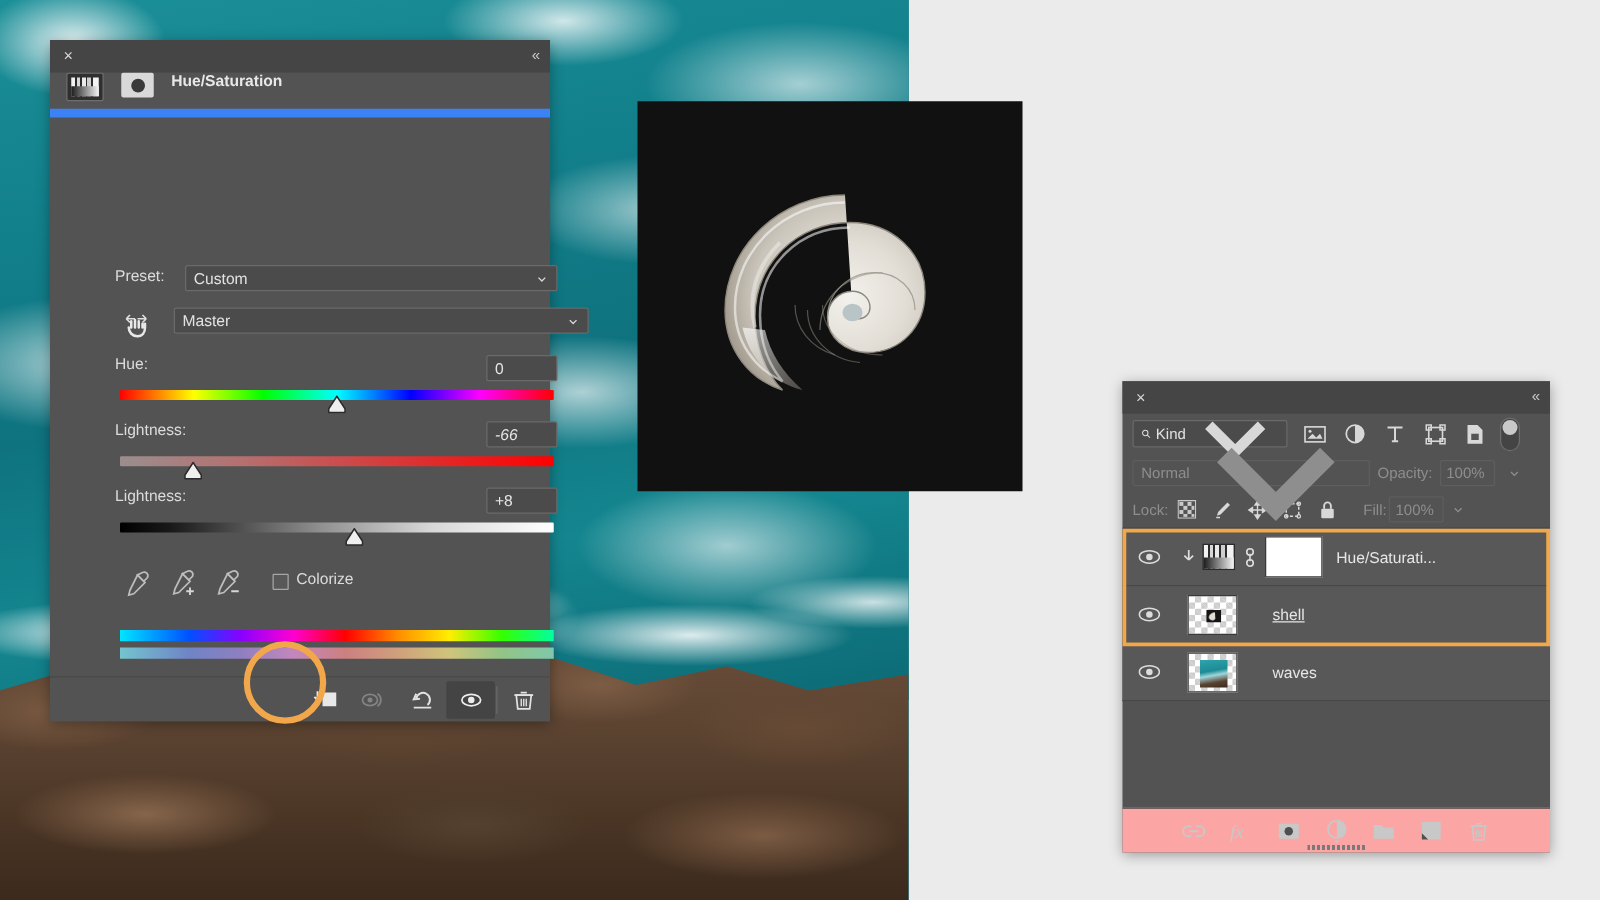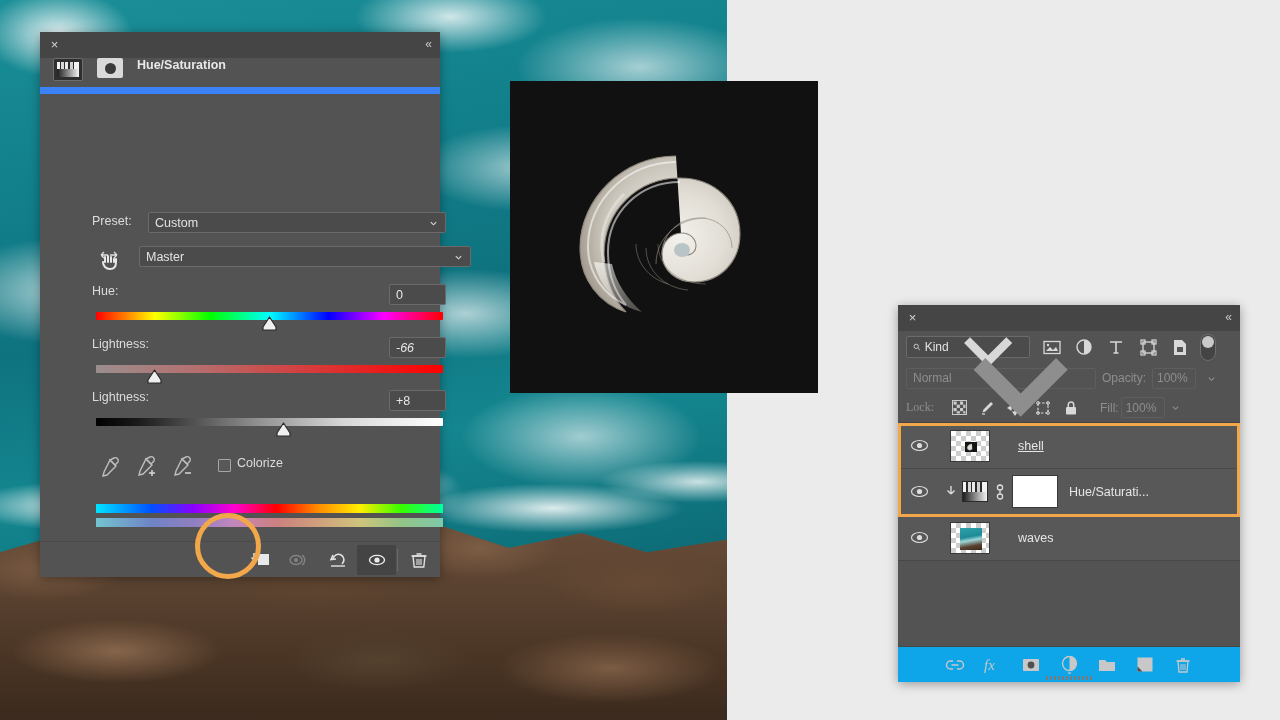--- a/index.html
+++ b/index.html
@@ -259,21 +259,21 @@
   .adj-thumb-sm::after {
     content: ""; position: absolute; left: 0; bottom: 0; width: 100%; height: 50%;
     background: linear-gradient(to right, #1d1d1d, #f4f4f4);
   }
   .sel-outline {
     position: absolute; left: 0; top: 0; width: 342px; height: 94px;
     border: 3px solid #f2a84a; pointer-events: none;
   }
   .layers-footer {
     position: absolute; left: 0; bottom: 0; width: 342px; height: 36px;
-    background: #0ea5e9; border-top: 1px solid #484848;
+    background: #fca5a5; border-top: 1px solid #484848;
     display: flex; align-items: center; justify-content: center; gap: 12px;
   }
   .lf-btn { width: 26px; height: 26px; display: flex; align-items: center; justify-content: center; cursor: pointer; position: relative; }
   .grip {
     position: absolute; left: 50%; bottom: 2px; transform: translateX(-50%);
     width: 46px; height: 4px;
     background: repeating-linear-gradient(to right, #7a7a7a 0 2px, transparent 2px 4px);
   }
 </style>
 </head>
@@ -513,21 +513,21 @@
         <span>100%</span>
       </div>
       <div class="mini-caret">
         <svg width="9" height="9" viewBox="0 0 10 10">
           <path d="M2 4 L5 7 L8 4" fill="none" stroke="#8e8e8e" stroke-width="1.2"></path>
         </svg>
       </div>
     </div>
 
     <div class="lock-row">
-      <div class="dim-label" style="margin-right:10px;font-family:Liberation Serif, serif;">Lock:</div>
+      <div class="dim-label" style="margin-right:0;">Lock:</div>
       <div class="lock-ico">
         <svg width="15" height="15" viewBox="0 0 15 15">
           <rect x="0.5" y="0.5" width="14" height="14" fill="none" stroke="#c9c9c9" stroke-width="1"></rect>
           <rect x="1.5" y="1.5" width="3.2" height="3.2" fill="#c9c9c9"></rect>
           <rect x="8" y="1.5" width="3.2" height="3.2" fill="#c9c9c9"></rect>
           <rect x="4.7" y="4.7" width="3.2" height="3.2" fill="#c9c9c9"></rect>
           <rect x="11.2" y="4.7" width="2.3" height="3.2" fill="#c9c9c9"></rect>
           <rect x="1.5" y="8" width="3.2" height="3.2" fill="#c9c9c9"></rect>
           <rect x="8" y="8" width="3.2" height="3.2" fill="#c9c9c9"></rect>
           <rect x="4.7" y="11.2" width="3.2" height="2.3" fill="#c9c9c9"></rect>
@@ -573,47 +573,47 @@
 
     <div class="layer-list">
 
       <div class="layer-row">
         <div class="eye-cell">
           <svg width="19" height="13" viewBox="0 0 19 13">
             <ellipse cx="9.5" cy="6.5" rx="8" ry="5" fill="none" stroke="#dcdcdc" stroke-width="1.2"></ellipse>
             <circle cx="9.5" cy="6.5" r="2.6" fill="#dcdcdc"></circle>
           </svg>
         </div>
-        <div class="thumb-box" style="margin-left:10px;">
-          <svg width="12" height="10" viewBox="0 0 12 10" style="position:absolute;left:14px;top:11px;">
-            <rect width="12" height="10" fill="#141414"></rect>
-            <path d="M7 2 C4 2 2.2 4 2.2 5.8 C2.2 7.3 3.4 8.2 5 8.2 C6.4 8.2 7.2 7.3 7.2 6.3" fill="#e0ddd6" stroke="#9b968c" stroke-width=".5"></path>
-          </svg>
-        </div>
-        <div class="layer-name editing" style="margin-left:28px;">shell</div>
+        <svg width="16" height="16" viewBox="0 0 16 16" style="margin-right:6px;">
+          <path d="M11 2 v8 M11 10 l-3.5-3.5 M11 10 l3.5-3.5" stroke="#dcdcdc" stroke-width="1.4" fill="none"></path>
+        </svg>
+        <div class="adj-thumb-sm"></div>
+        <svg width="14" height="20" viewBox="0 0 14 20" style="margin:0 5px;">
+          <path d="M7 3 a2.6 2.6 0 0 1 0 5.2 a2.6 2.6 0 0 1 0 -5.2 z" fill="none" stroke="#dcdcdc" stroke-width="1.3"></path>
+          <path d="M7 11.8 a2.6 2.6 0 0 1 0 5.2 a2.6 2.6 0 0 1 0 -5.2 z" fill="none" stroke="#dcdcdc" stroke-width="1.3"></path>
+          <path d="M7 7 v6" stroke="#dcdcdc" stroke-width="1.3"></path>
+        </svg>
+        <div class="mask-thumb"></div>
+        <div class="layer-name" style="margin-left:11px;">Hue/Saturati...</div>
       </div>
 
       <div class="layer-row">
         <div class="eye-cell">
           <svg width="19" height="13" viewBox="0 0 19 13">
             <ellipse cx="9.5" cy="6.5" rx="8" ry="5" fill="none" stroke="#dcdcdc" stroke-width="1.2"></ellipse>
             <circle cx="9.5" cy="6.5" r="2.6" fill="#dcdcdc"></circle>
           </svg>
         </div>
-        <svg width="16" height="16" viewBox="0 0 16 16" style="margin-right:6px;">
-          <path d="M11 2 v8 M11 10 l-3.5-3.5 M11 10 l3.5-3.5" stroke="#dcdcdc" stroke-width="1.4" fill="none"></path>
-        </svg>
-        <div class="adj-thumb-sm"></div>
-        <svg width="14" height="20" viewBox="0 0 14 20" style="margin:0 5px;">
-          <path d="M7 3 a2.6 2.6 0 0 1 0 5.2 a2.6 2.6 0 0 1 0 -5.2 z" fill="none" stroke="#dcdcdc" stroke-width="1.3"></path>
-          <path d="M7 11.8 a2.6 2.6 0 0 1 0 5.2 a2.6 2.6 0 0 1 0 -5.2 z" fill="none" stroke="#dcdcdc" stroke-width="1.3"></path>
-          <path d="M7 7 v6" stroke="#dcdcdc" stroke-width="1.3"></path>
-        </svg>
-        <div class="mask-thumb"></div>
-        <div class="layer-name" style="margin-left:11px;">Hue/Saturati...</div>
+        <div class="thumb-box" style="margin-left:10px;">
+          <svg width="12" height="10" viewBox="0 0 12 10" style="position:absolute;left:14px;top:11px;">
+            <rect width="12" height="10" fill="#141414"></rect>
+            <path d="M7 2 C4 2 2.2 4 2.2 5.8 C2.2 7.3 3.4 8.2 5 8.2 C6.4 8.2 7.2 7.3 7.2 6.3" fill="#e0ddd6" stroke="#9b968c" stroke-width=".5"></path>
+          </svg>
+        </div>
+        <div class="layer-name editing" style="margin-left:28px;">shell</div>
       </div>
 
       <div class="sel-outline"></div>
 
       <div class="layer-row">
         <div class="eye-cell">
           <svg width="19" height="13" viewBox="0 0 19 13">
             <ellipse cx="9.5" cy="6.5" rx="8" ry="5" fill="none" stroke="#dcdcdc" stroke-width="1.2"></ellipse>
             <circle cx="9.5" cy="6.5" r="2.6" fill="#dcdcdc"></circle>
           </svg>

